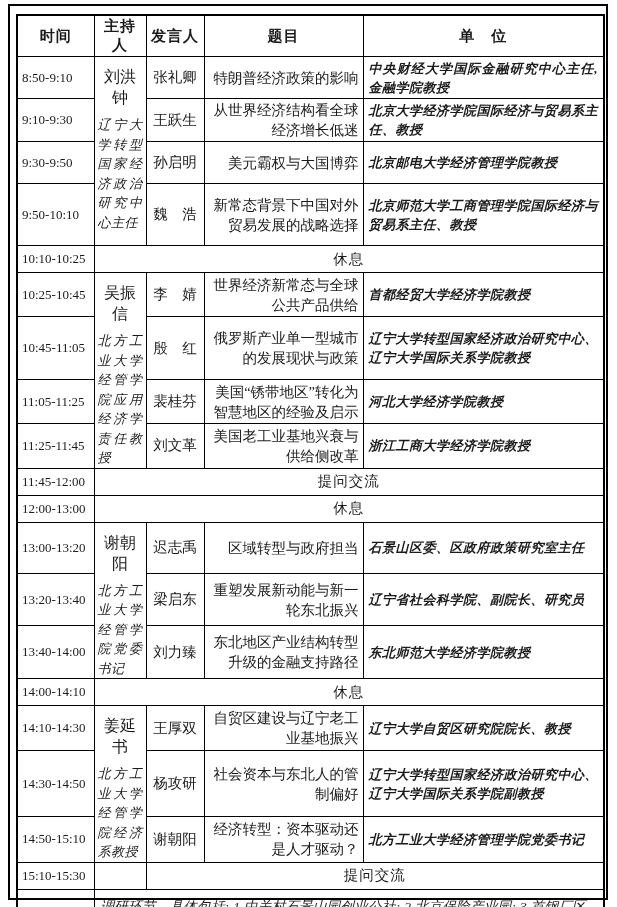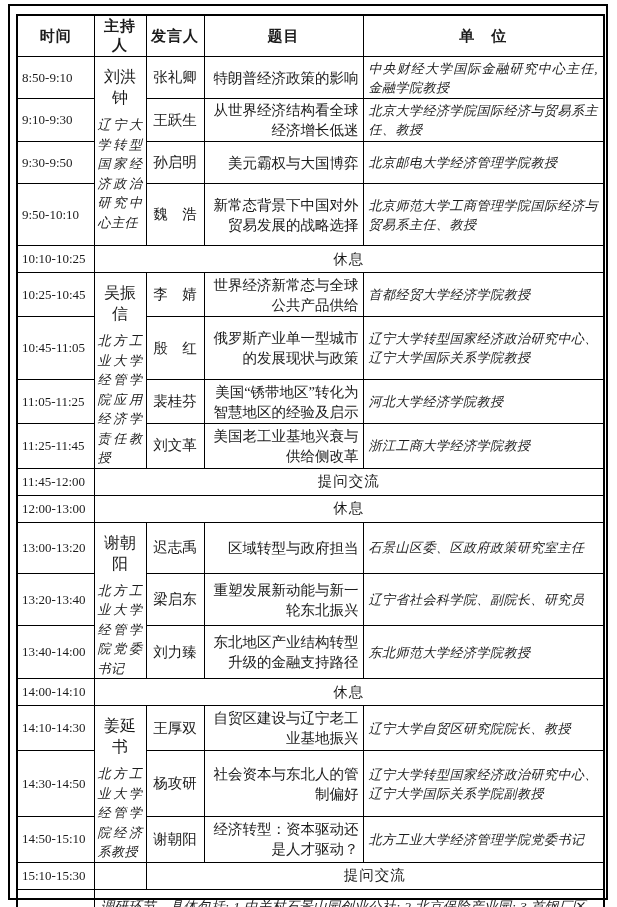--- a/index.html
+++ b/index.html
@@ -66,20 +66,21 @@
     padding-left: 6px;
   }
   td.unit {
     font-size: 13px;
     font-style: italic;
     text-align: justify;
     line-height: 19px;
     letter-spacing: 0.5px;
     padding-left: 5px;
     padding-right: 5px;
+    font-weight: bold;
   }
   td.host {
     vertical-align: top;
     padding: 0 3px;
   }
   .hname {
     font-size: 16px;
     text-align: center;
     padding-top: 10px;
   }

